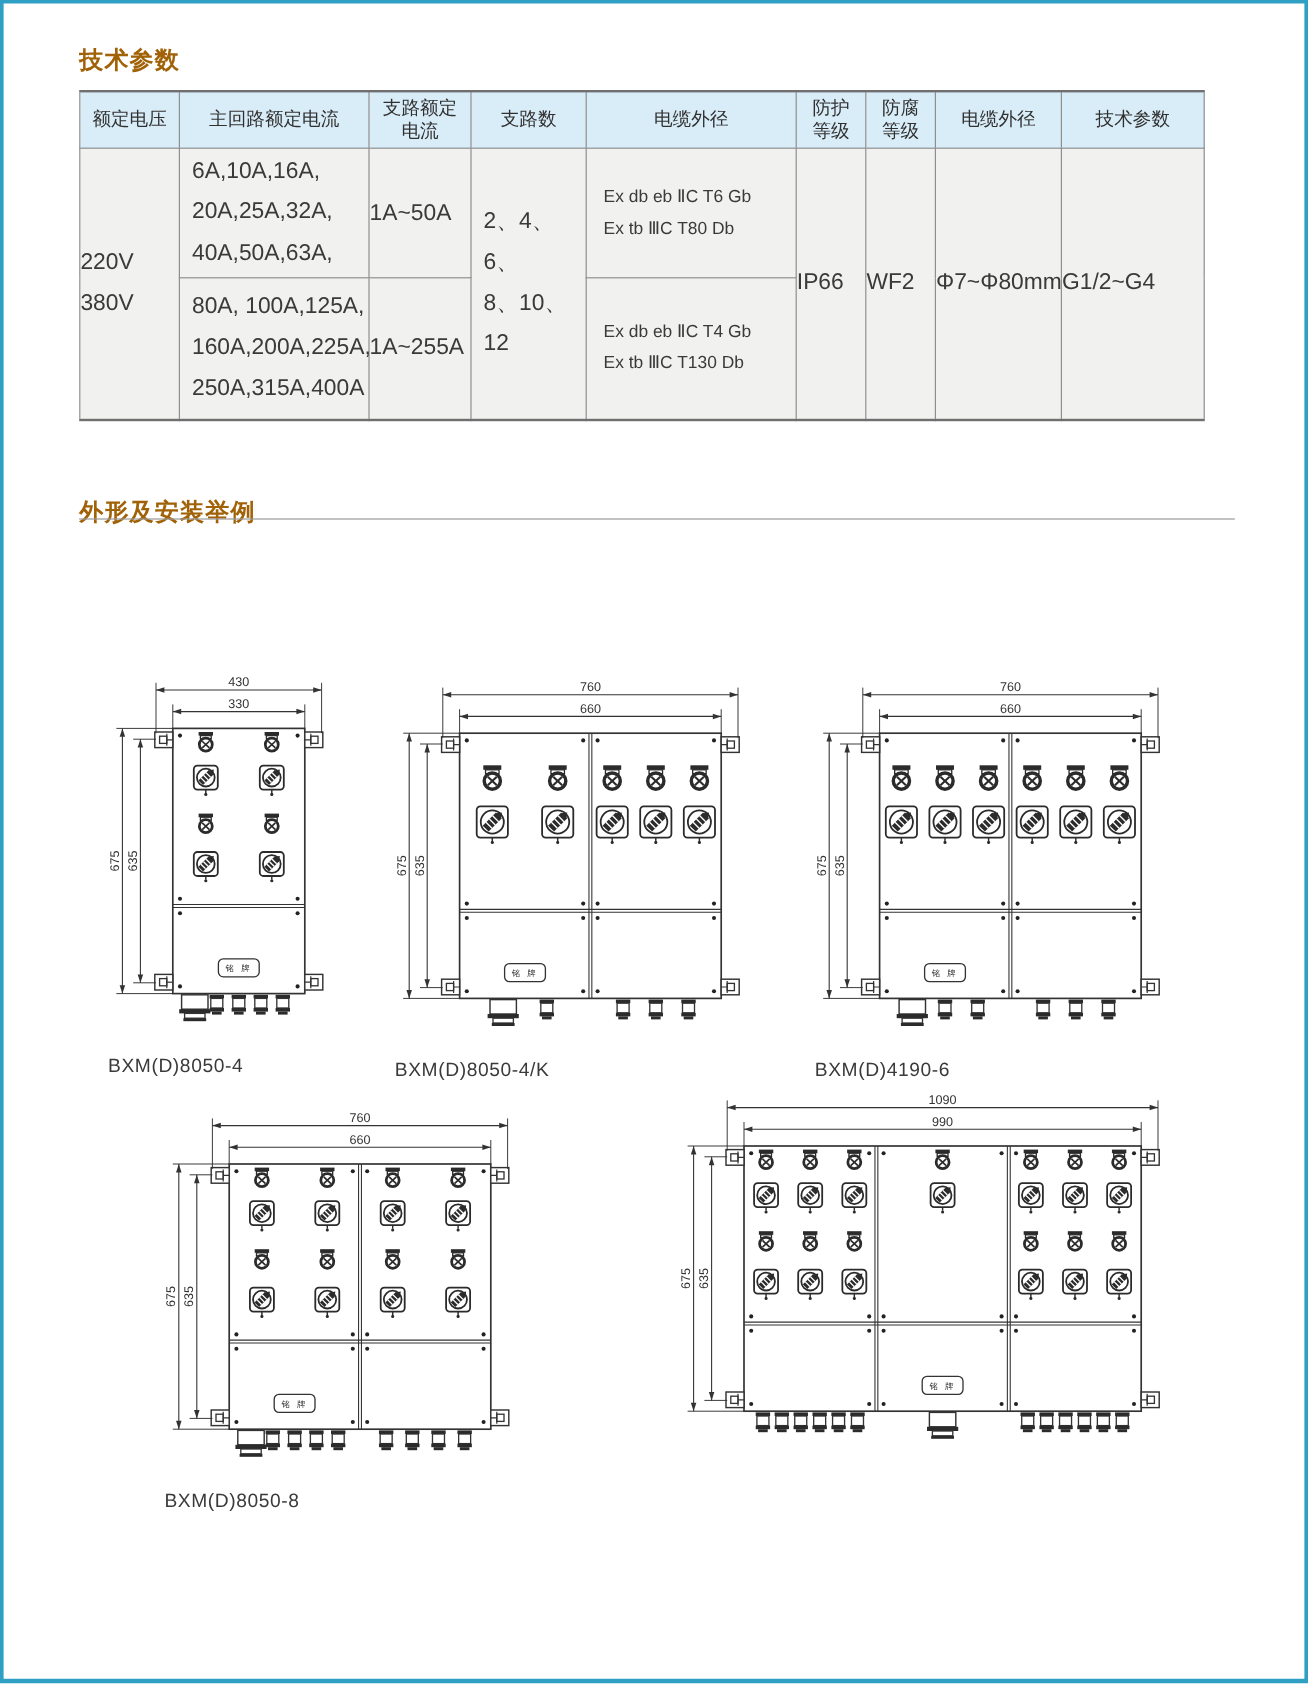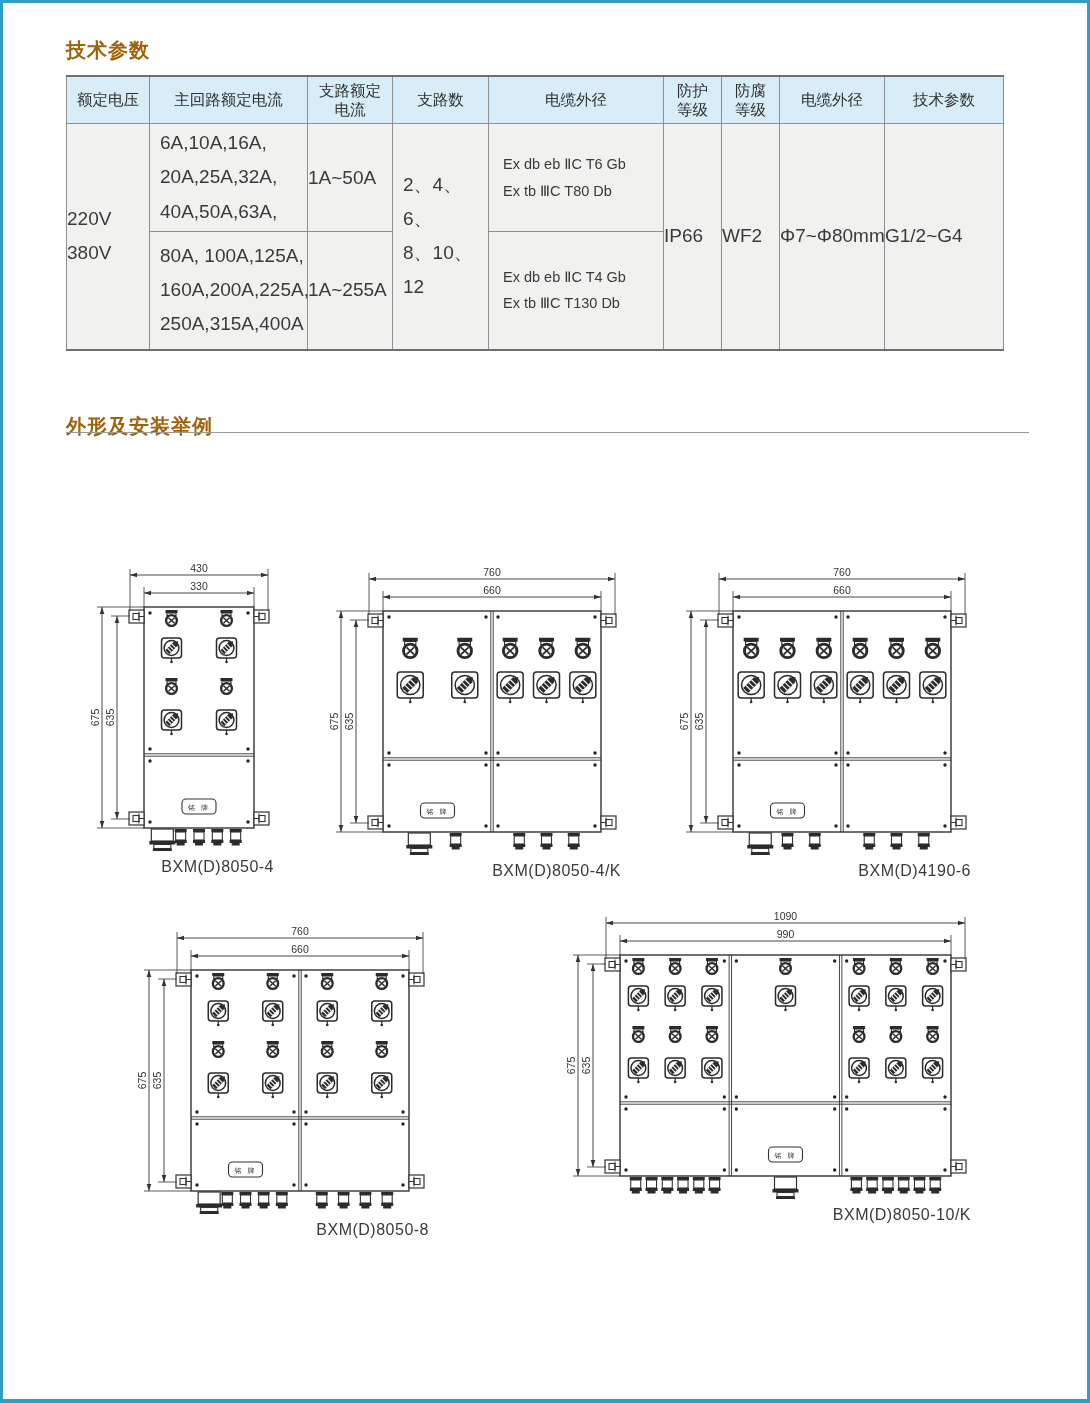--- a/index.html
+++ b/index.html
@@ -17,21 +17,21 @@
   table.t td{background:#f1f1ef;font-size:19px;}
   tr.r1{height:108px;} tr.r2{height:118px;}
   .pre{white-space:pre-line;line-height:1.8;}
   th.pre{line-height:1.25;}
   .c{}
   .left{text-align:left;padding-left:10px !important;}
   .xpad{padding-left:14px !important;font-size:14.5px !important;}
   
   .drawing{position:absolute;}
   .dsvg svg{display:block;}
-  .dlabel{margin-top:0;text-align:right;font-size:16px;color:#3a3a3a;letter-spacing:0.5px;}
+  .dlabel{margin-top:22px;text-align:left;font-size:16px;color:#3a3a3a;letter-spacing:0.5px;}
   .dsvg text.dt{font-family:"Liberation Sans",sans-serif;font-size:10.5px;fill:#333;text-anchor:middle;}
   .dsvg text.np{font-family:"Liberation Sans",sans-serif;font-size:7px;fill:#333;text-anchor:middle;letter-spacing:2px;}
 </style>
 </head>
 <body>
 
 <div class="page">
 
   <h2 id="sec1" class="sec-title">技术参数</h2>
 
@@ -1471,16 +1471,15 @@
             <rect x="349.4761904761904" y="282" width="8" height="2.5" rx="0" fill="#2b2b2b" stroke="none" stroke-width="1.3"></rect>
           </g>
           <g>
             <rect x="363.2380952380952" y="268" width="12" height="3" rx="0" fill="#2b2b2b" stroke="none" stroke-width="1.3"></rect>
             <rect x="364.2380952380952" y="271" width="10" height="8" rx="0" fill="#fff" stroke="#333" stroke-width="1.1"></rect>
             <rect x="363.2380952380952" y="279" width="12" height="3" rx="0" fill="#2b2b2b" stroke="none" stroke-width="1.3"></rect>
             <rect x="365.2380952380952" y="282" width="8" height="2.5" rx="0" fill="#2b2b2b" stroke="none" stroke-width="1.3"></rect>
           </g>
         </svg>
       </div>
-    <div class="dlabel">BXM(D)8050-10/K</div>
   </div>
 
 </div>
 
 </body></html>

